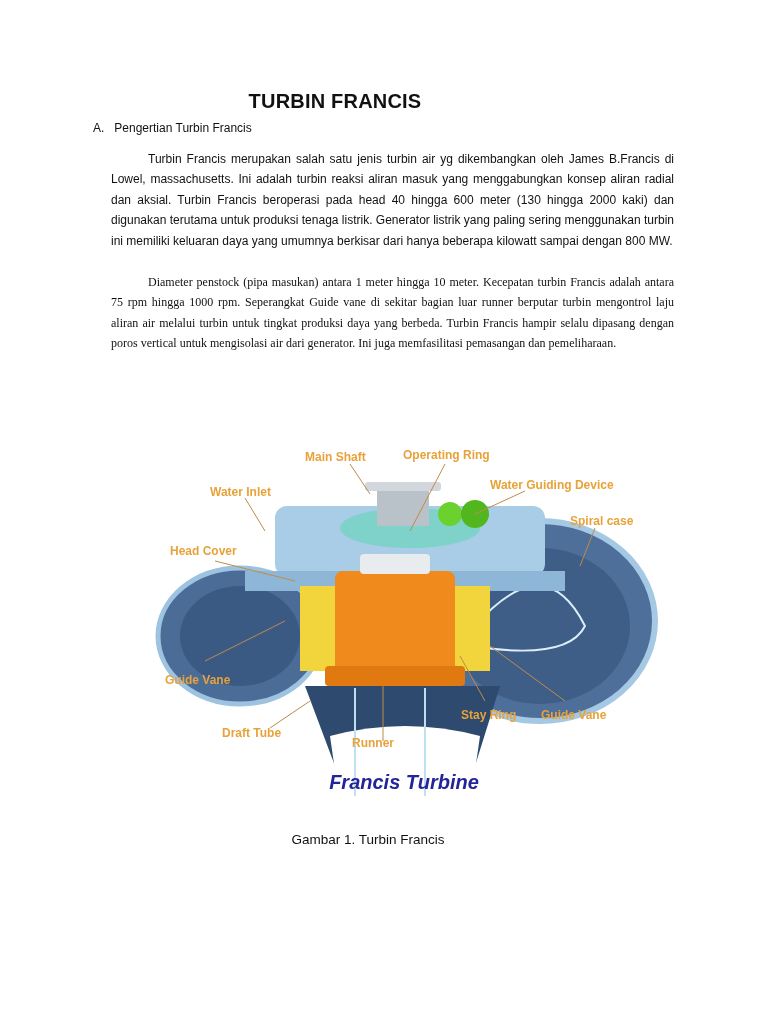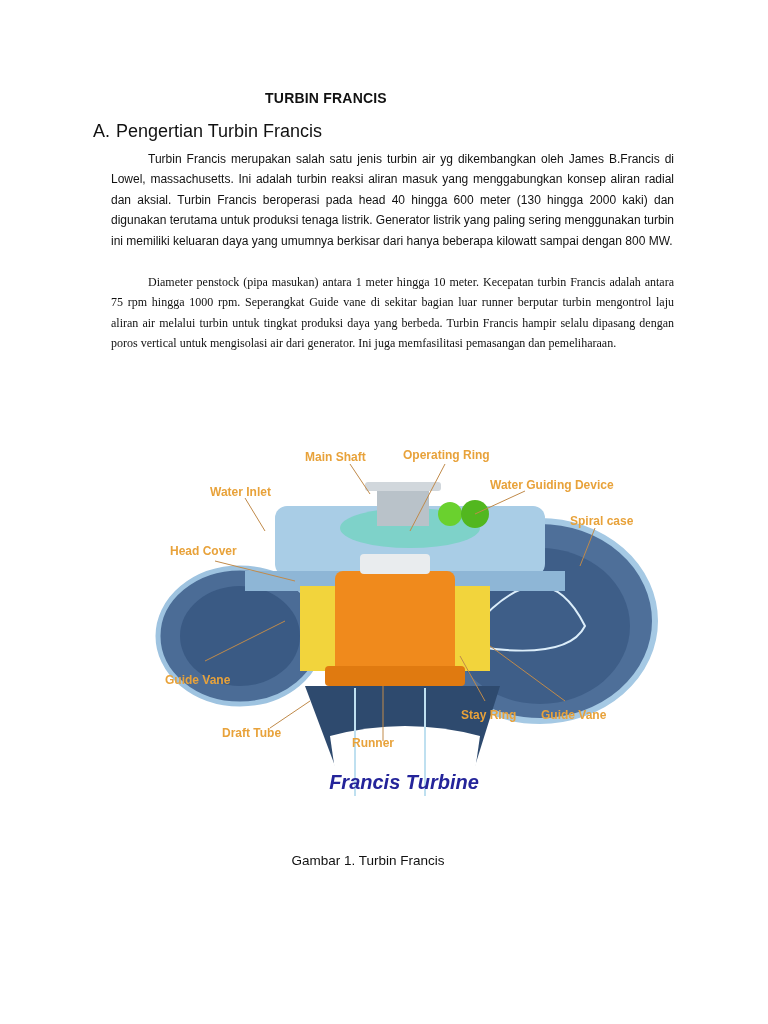--- a/index.html
+++ b/index.html
@@ -1,26 +1,26 @@
 <!DOCTYPE html>
 <html><head>
 <meta charset="utf-8">
 <style>
   html, body { margin: 0; padding: 0; background: #ffffff; }
   body { width: 768px; height: 1024px; position: relative; overflow: hidden; font-family: "Liberation Sans", "DejaVu Sans", sans-serif; color: #111; }
   .page { position: absolute; left: 0; top: 0; width: 768px; height: 1024px; background: #fff; }
-  .title { position: absolute; top: 90px; left: 0; width: 652px; text-align: center; font-weight: bold; font-size: 14px; letter-spacing: 0.2px; }
-  .section { position: absolute; top: 121px; left: 93px; font-size: 18px; }
+  .title { position: absolute; top: 90px; left: 0; width: 652px; text-align: center; font-weight: bold; font-size: 20px; letter-spacing: 0.2px; padding-left: 9px; }
+  .section { position: absolute; top: 121px; left: 93px; font-size: 12px; }
   .section .num { display: inline-block; width: 18px; }
   .para { position: absolute; left: 111px; width: 563px; font-size: 12px; line-height: 20.4px; text-align: justify; text-indent: 37px; }
   .p1 { top: 149px; }
   .p2 { top: 272px; font-family: Liberation Serif, serif; }
   .figure { position: absolute; left: 145px; top: 436px; width: 518px; height: 372px; }
   .figure svg { width: 100%; height: 100%; display: block; }
-  .caption { position: absolute; top: 832px; left: 0; width: 736px; text-align: center; font-size: 13.5px; margin-top: 21px; }
+  .caption { position: absolute; top: 832px; left: 0; width: 736px; text-align: center; font-size: 13.5px; }
   .lbl { font-family: "Liberation Sans", sans-serif; font-weight: bold; font-size: 12px; fill: #e8a23a; }
   .fig-title { font-family: "Liberation Sans", sans-serif; font-weight: bold; font-style: italic; font-size: 20px; fill: #24249a; }
 </style>
 </head>
 <body>
 
 <div class="page">
   <div class="title">TURBIN FRANCIS</div>
 
   <div class="section">

